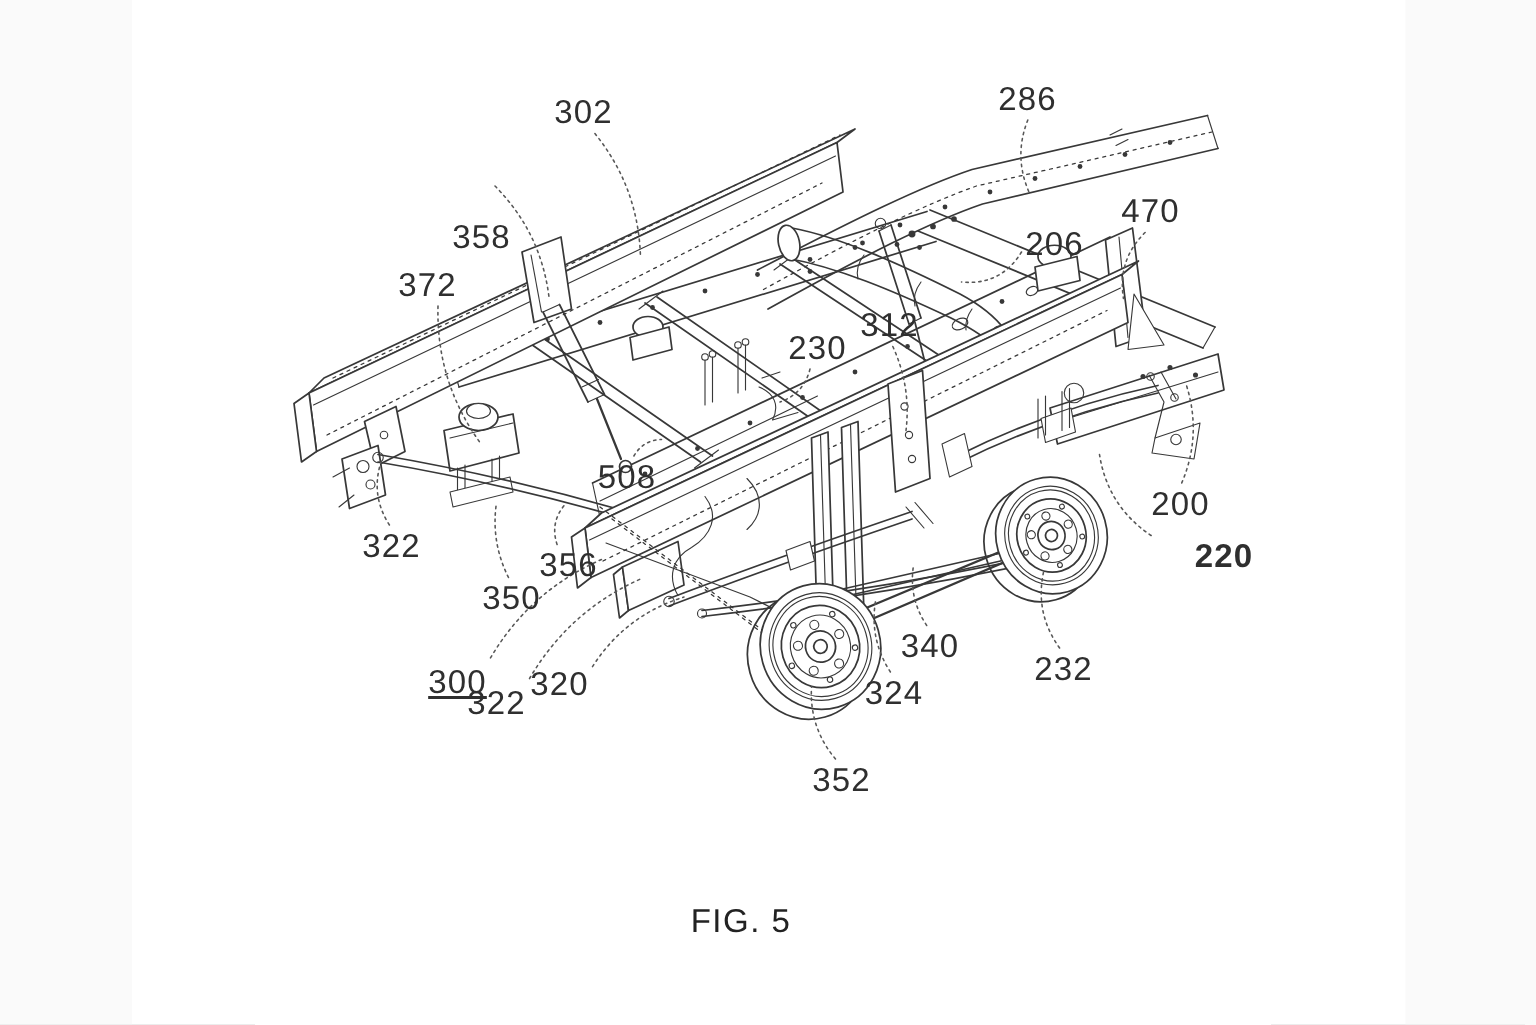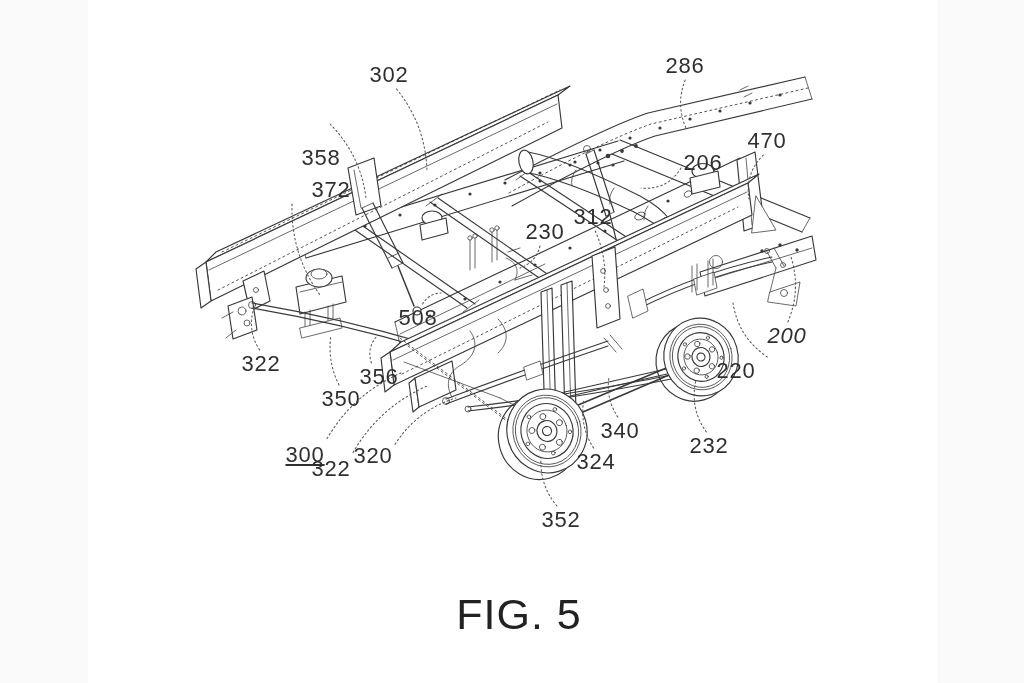--- a/index.html
+++ b/index.html
@@ -13,22 +13,22 @@
        stroke-linecap:round;stroke-linejoin:round;}
   .ink .fw{fill:#ffffff;}
   .ink .thin{stroke-width:0.75;}
   .ink .thick{stroke-width:1.5;}
   .ink .dotted{stroke-dasharray:2 3.2;stroke-width:0.85;}
   .ink .dot{fill:var(--ink,#383838);stroke:none;}
   .leader{fill:none;stroke:var(--leader,#575757);stroke-width:1.05;
           stroke-dasharray:1.6 2.7;stroke-linecap:round;}
   .ref-label{position:absolute;transform:translate(-50%,-50%);font-size:22px;
              letter-spacing:0.8px;color:var(--label,#2f2f2f);white-space:nowrap;}
-  .caption{position:absolute;left:519px;top:614px;transform:translate(-50%,-50%);
-           font-size:43px;letter-spacing:1px;color:#222222;}
+  .caption{position:absolute;left:494px;top:614px;transform:translate(-50%,-50%);
+           font-size:22px;letter-spacing:1px;color:#222222;}
 </style>
 </head>
 <body>
 
 <div class="stage">
   <div class="side-band left"></div>
   <div class="side-band right"></div>
 
   <svg class="art" viewBox="0 0 1024 683">
     <g class="ink">
@@ -270,35 +270,35 @@
         <path d="M557.0,506.0 Q539.5,485.2 541,458" class="leader"></path>
         <path d="M706.4,432.0 Q689.4,408.4 696,380" class="leader"></path>
         <path d="M767.4,357.0 Q738.4,337.5 733,303" class="leader"></path>
         <path d="M787.8,322.0 Q801.4,290.1 791,257" class="leader"></path>
       </g>
   </svg>
 
   <div id="labels">
       <div class="ref-label" style="left: 389px; top: 75px;">302</div>
       <div class="ref-label" style="left: 321px; top: 110px; margin-top: 48px;">358</div>
-      <div class="ref-label" style="left: 285px; top: 190px; margin-left: 46px;">372</div>
+      <div class="ref-label" style="left: 285px; top: 190px;">372</div>
       <div class="ref-label" style="left: 685px; top: 66px;">286</div>
       <div class="ref-label" style="left: 703px; top: 163px;">206</div>
       <div class="ref-label" style="left: 767px; top: 141px;">470</div>
       <div class="ref-label" style="left: 593px; top: 217px;">312</div>
       <div class="ref-label" style="left: 545px; top: 232px;">230</div>
       <div class="ref-label" style="left: 418px; top: 318px;">508</div>
       <div class="ref-label" style="left: 261px; top: 364px;">322</div>
       <div class="ref-label" style="left: 379px; top: 377px;">356</div>
       <div class="ref-label" style="left: 341px; top: 399px;">350</div>
       <div class="ref-label" style="left: 305px; top: 455px; text-decoration: underline;">300</div>
       <div class="ref-label" style="left: 331px; top: 469px;">322</div>
       <div class="ref-label" style="left: 373px; top: 456px;">320</div>
       <div class="ref-label" style="left: 596px; top: 462px;">324</div>
       <div class="ref-label" style="left: 620px; top: 431px; text-align: right;">340</div>
       <div class="ref-label" style="left: 561px; top: 520px;">352</div>
       <div class="ref-label" style="left: 709px; top: 446px; text-align: right;">232</div>
-      <div class="ref-label" style="left: 736px; top: 371px;">220</div>
-      <div class="ref-label" style="left: 787px; top: 336px; font-style: italic;">200</div>
+      <div class="ref-label" style="left: 816px; top: 371px; font-weight: bold;">220</div>
+      <div class="ref-label" style="left: 787px; top: 336px;">200</div>
     </div>
 
   <div class="caption">FIG. 5</div>
 </div>
 
 </body></html>

